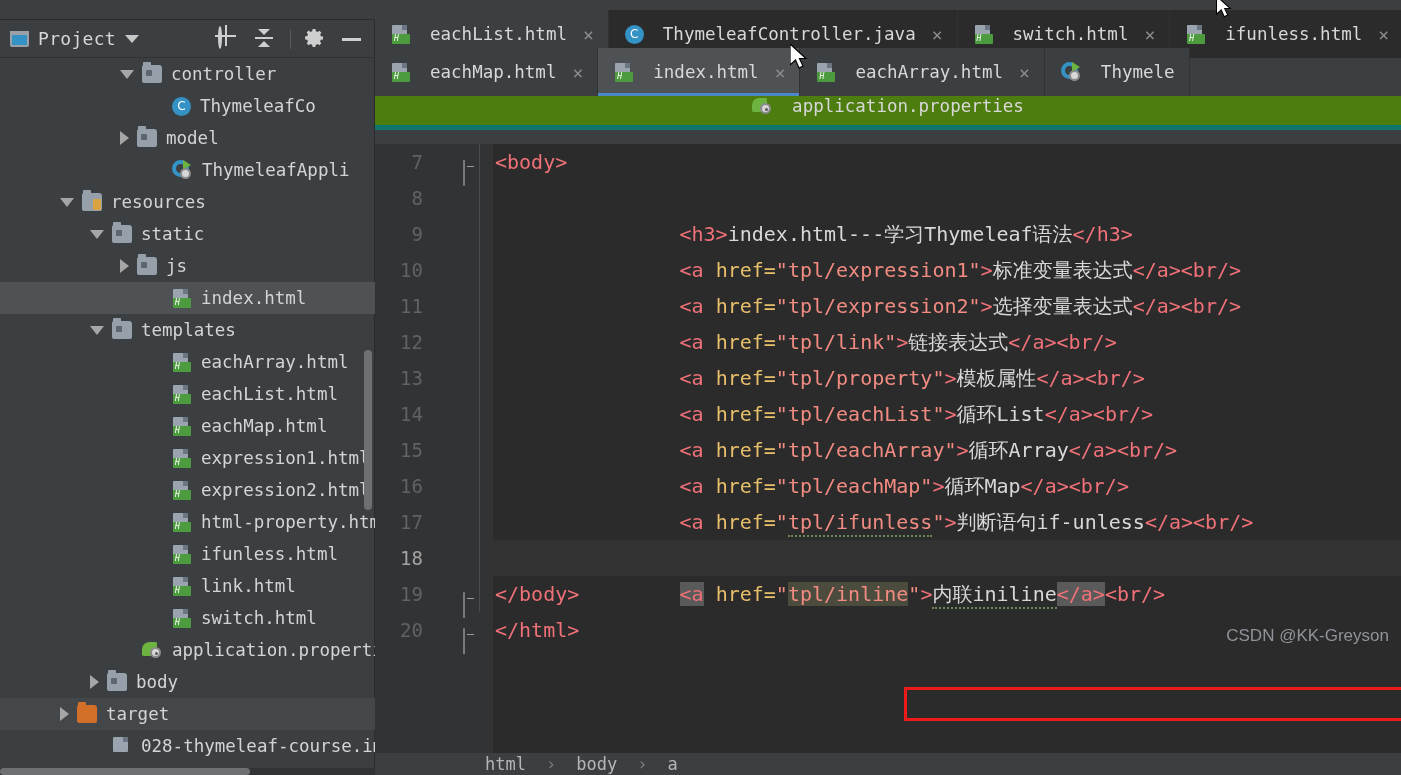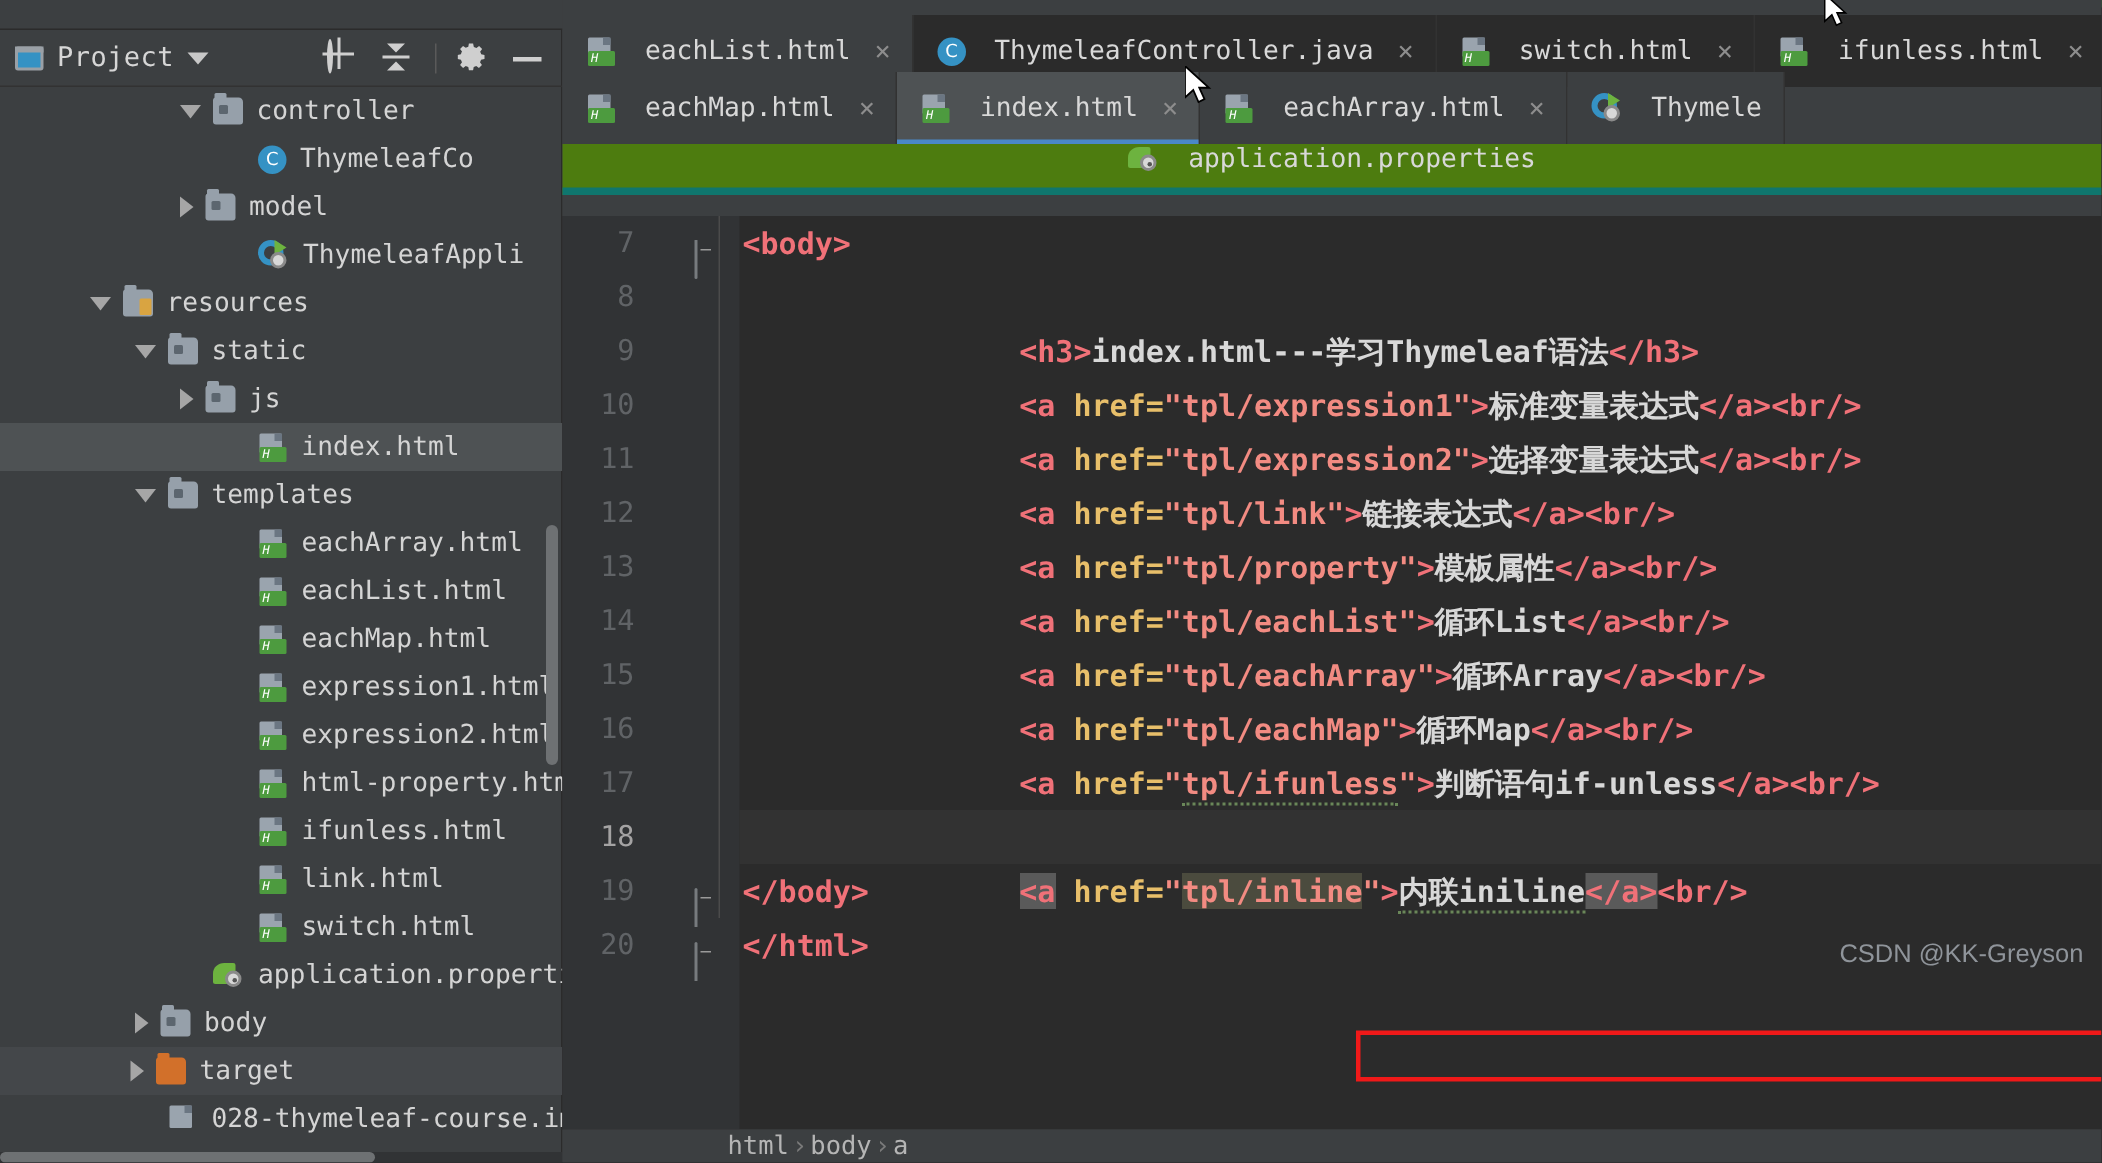--- a/index.html
+++ b/index.html
@@ -63,21 +63,21 @@
   .ico-gear { width:20px;height:20px; }
   .ico-min::before{content:"";position:absolute;left:1px;top:10px;width:19px;height:3px;background:#cfcfcf;}
 
   
   .tree { position: relative; width: 375px; height: 717px; overflow: hidden; font-size: 17.5px; }
   .trow {
     position: relative; height: 32px; display: flex; align-items: center;
     color: #d4d4d4; white-space: nowrap; cursor: pointer;
   }
   .trow.sel { background: #4e5254; }
-  .trow.sel2 { background: #44474a; padding-left: 27px; }
+  .trow.sel2 { background: #44474a; }
   .arrow-d { width:0;height:0;border-left:7px solid transparent;border-right:7px solid transparent;border-top:9px solid #a6a6a6; margin-right: 8px; flex:none;}
   .arrow-r { width:0;height:0;border-top:7px solid transparent;border-bottom:7px solid transparent;border-left:9px solid #a6a6a6; margin-right: 8px; flex:none;}
   .arrow-pad { width: 14px; margin-right: 8px; flex:none; }
   .ic { width: 20px; height: 18px; margin-right: 9px; flex: none; position: relative; }
   .ic-folder { background:#96a0aa; border-radius:2px 3px 2px 2px; }
   .ic-folder::before{content:"";position:absolute;left:1px;top:-3px;width:8px;height:4px;background:#96a0aa;border-radius:1px 1px 0 0;}
   .ic-folder::after{content:"";position:absolute;left:4px;top:5px;width:6px;height:6px;background:#5c666f;border-radius:1px;}
   .ic-folder.res::after{content:"";left:11px;top:6px;width:8px;height:11px;background:#d9a441;border-radius:1px;}
   .ic-folder.orange { background:#d2702a; }
   .ic-folder.orange::before{background:#d2702a;}
@@ -144,38 +144,38 @@
   .cline.cur .lnbg { position:absolute; left:118px; top:0; width:908px; height:36px; background:#323232; }
   .ln {
     position: absolute; left: 0; top: 0; width: 48px; text-align: right;
     color: #606366; font-size: 19px;
   }
   .fold { position:absolute; left: 88px; top: 11px; width: 15px; height: 15px; }
   .fold .box { width:15px;height:13px;border:1.5px solid #777b7e;border-radius:2px 2px 6px 6px; position:relative;}
   .fold .box::after{content:"";position:absolute;left:3px;top:4.5px;width:7px;height:1.5px;background:#9a9a9a;}
   .fold.end .box { border-radius: 6px 6px 2px 2px; }
   .guide { position: absolute; left: 104px; top: 0; width: 1px; height: 468px; background: #4b4b4b; }
-  .ctext { position: absolute; left: 120px; top: 0; font-weight: bold; }
+  .ctext { position: absolute; left: 120px; top: 0; }
   .tagp { color: #f07178; }
   .attrname { color: #e8bf6a; }
   .str { color: #f28b82; }
   .txt { color: #d8d8d8; }
   .hl-ident { background: #4b4b3e; }
   .hl-usage { background: #5a5a5a; }
   .squiggle { border-bottom: 2px dotted #6a8759; padding-bottom:1px; }
 
   .red-box {
     position: absolute; left: 529px; top: 543px; width: 607px; height: 34px;
     border: 3px solid #f01919; pointer-events: none; z-index: 5;
   }
 
   .breadcrumb {
     position: absolute; left: 0; bottom: 0; width: 1026px; height: 22px;
     background: #3c3f41; display: flex; align-items: center; padding-left: 110px;
-    gap: 2px; font-size: 17px; color: #b5b5b5; overflow: hidden; margin-top: 20px;
+    gap: 20px; font-size: 17px; color: #b5b5b5; overflow: hidden; margin-top: 20px;
   }
   .breadcrumb .sep { color: #7a7a7a; }
   .watermark {
     position: absolute; right: 12px; bottom: 3px; color: #8f949a; font-size: 17px;
     font-family: "Liberation Sans", sans-serif; z-index: 9;
   }
   .cursor-arrow { position: absolute; z-index: 20; width: 0; height: 0; }
   .cursor-arrow svg { display:block; }
 </style>
 </head>

